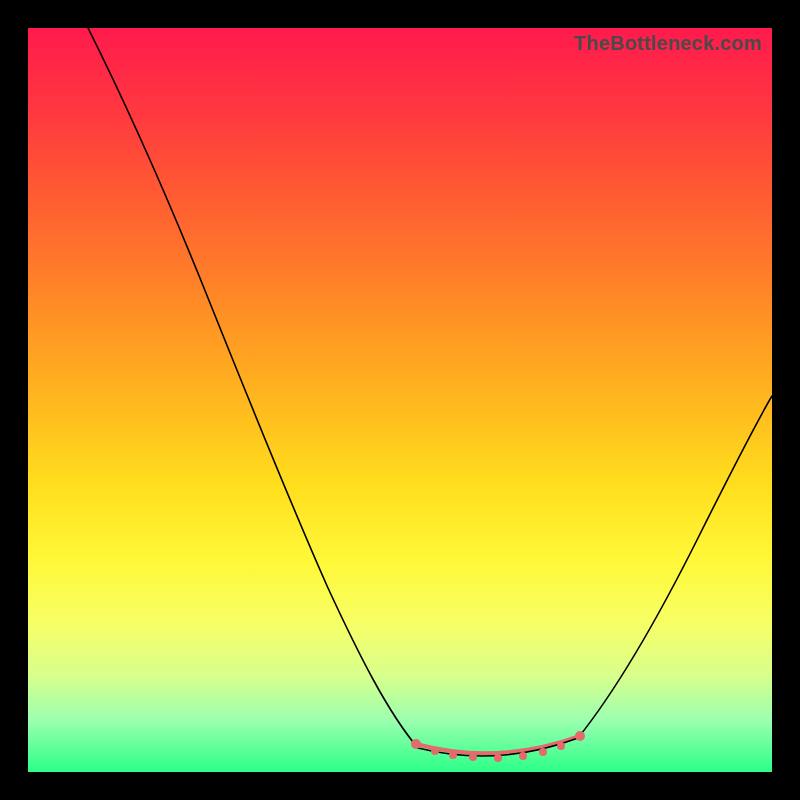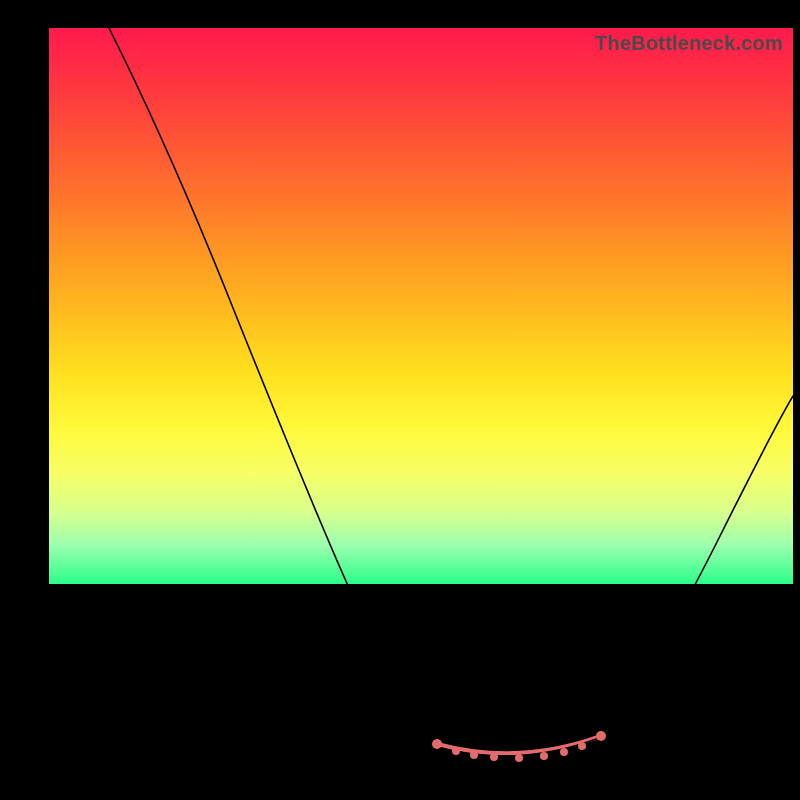--- a/index.html
+++ b/index.html
@@ -10,35 +10,34 @@
     background: #000;
     overflow: hidden;
     font-family: Arial, Helvetica, sans-serif;
   }
 
   .frame {
     position: absolute;
     left: 28px;
     top: 28px;
     width: 744px;
-    height: 556px;
+    height: 744px;
     background: linear-gradient(to bottom,
       #ff1a4d 0%,
       #ff3a3e 12%,
       #ff5a33 22%,
       #ff7a2a 32%,
       #ff9c22 42%,
       #ffbe1e 52%,
       #ffe01e 62%,
       #fff93a 72%,
       #f7ff66 80%,
       #d8ff8c 87%,
       #9cffaf 93%,
       #2bff88 100%);
-    margin-left: 21px;
   }
 
   .attribution {
     position: absolute;
     top: 4px;
     right: 10px;
     color: #4a4a4a;
     font-size: 20px;
     font-weight: 600;
     letter-spacing: 0.2px;

